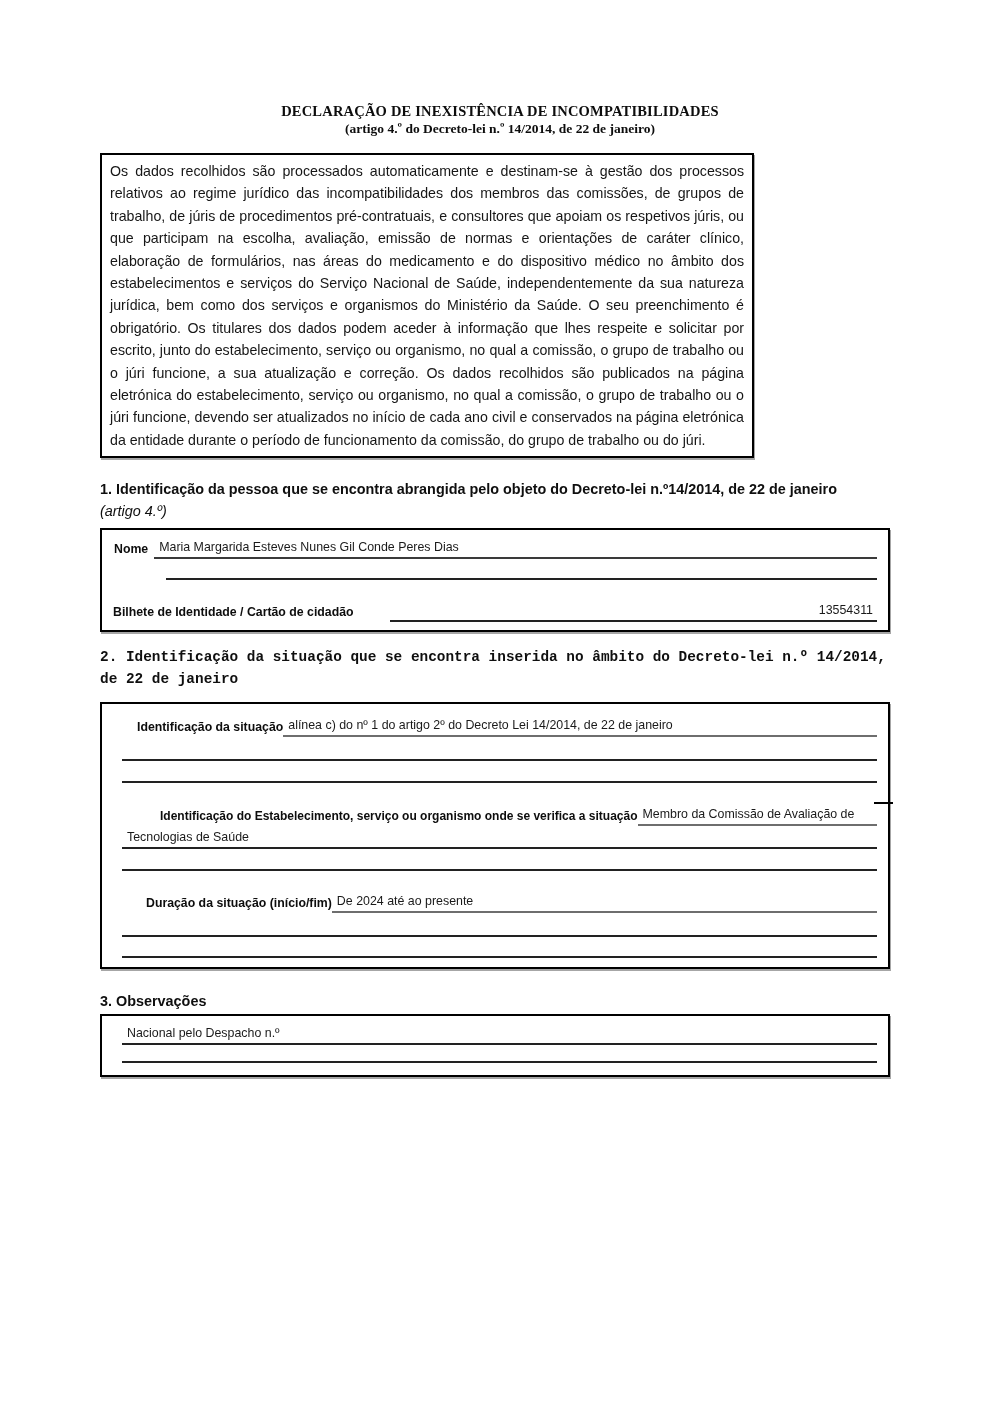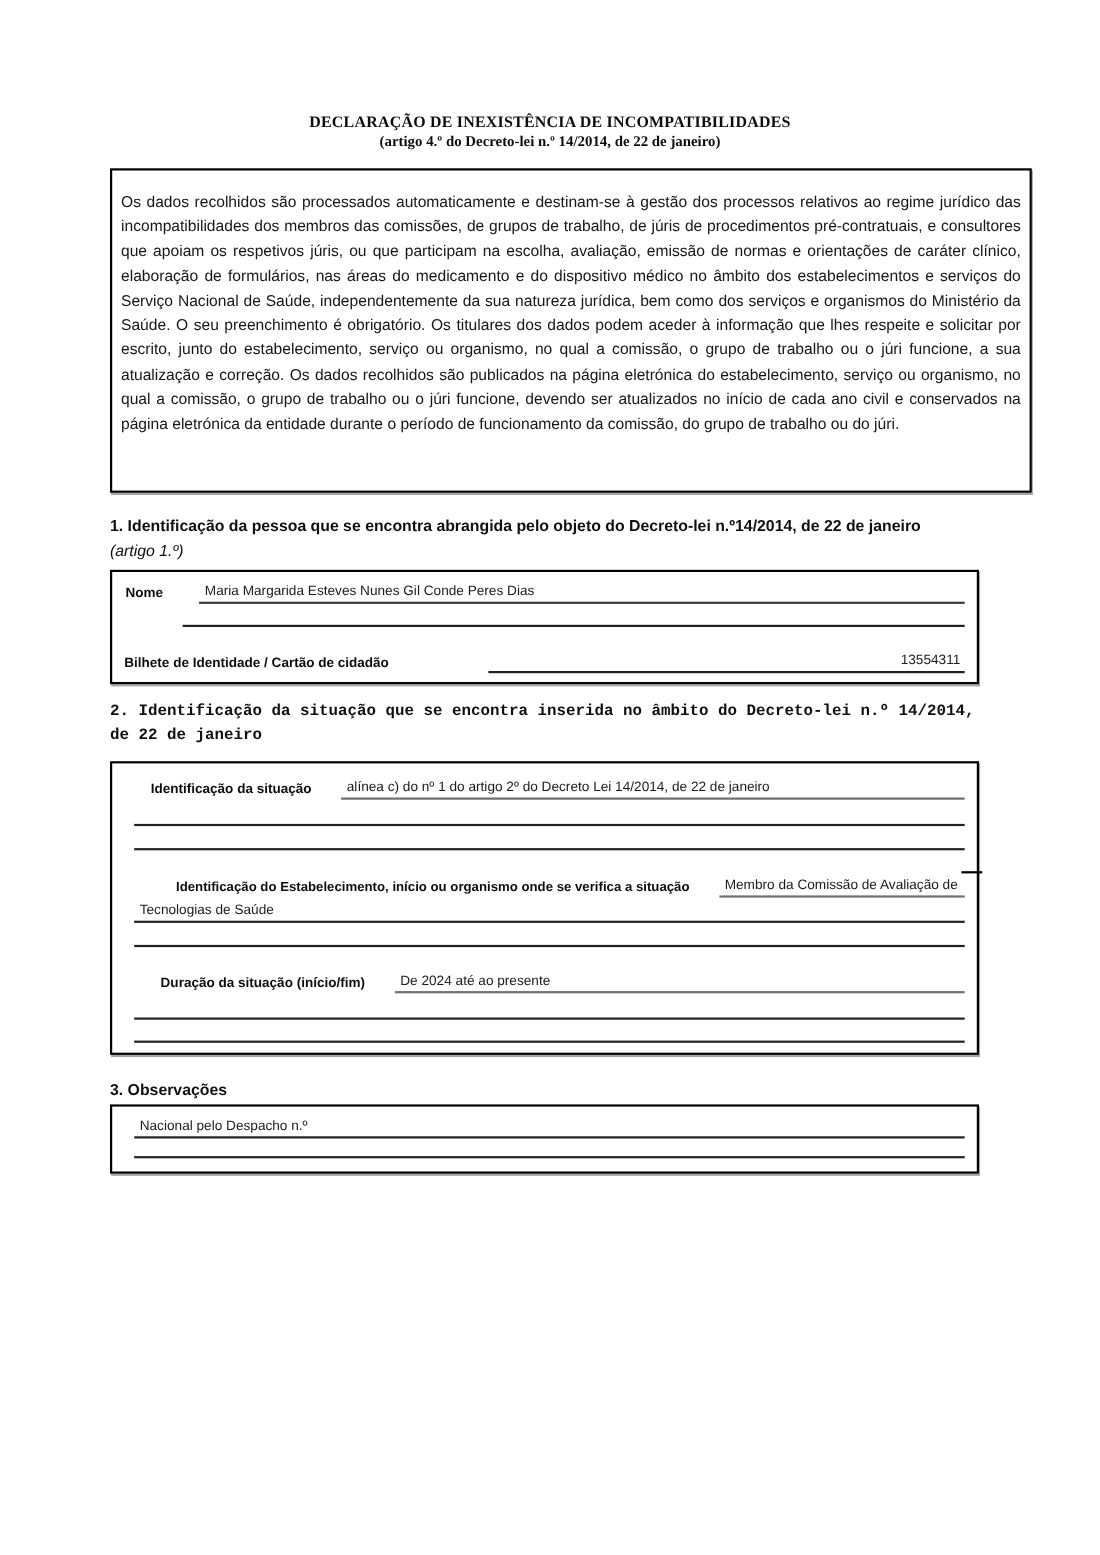--- a/index.html
+++ b/index.html
@@ -16,26 +16,26 @@
     text-align:center;
     font-family:"Liberation Serif", serif;
     font-weight:bold;
     color:#0d0d0d;
   }
   .doc-title { font-size:14.5px; line-height:18px; letter-spacing:0.2px; }
   .doc-subtitle { font-size:13.5px; line-height:18px; }
 
   .intro-box {
     box-sizing:border-box;
-    width:838px;
+    width:654px;
     margin:15px 0 0 100px;
     min-height:295px;
     border:2px solid #000;
     box-shadow:1px 2px 0 #a6a6a6;
-    padding:18px 8px;
+    padding:5px 8px;
     font-size:14.2px;
     line-height:22.4px;
     text-align:justify;
     color:#161616;
   }
 
   .sec-heading {
     margin:20px 100px 0 100px;
     font-size:14.4px;
     font-weight:bold;
@@ -57,21 +57,21 @@
     width:790px;
     margin-left:100px;
     border:2px solid #000;
     box-shadow:1px 2px 0 #a6a6a6;
     background:#fff;
   }
   .fbox.b1 { margin-top:6px;  padding:8px 11px 8px 11px; }
   .fbox.b2 { margin-top:12px;    padding:12px 11px 9px 11px; }
   .fbox.b3 { margin-top:2px;  padding:8px 11px 12px 11px; }
 
-  .frow { display:flex; align-items:flex-end;gap:27px; }
+  .frow { display:flex; align-items:flex-end; }
   .flabel {
     font-weight:bold;
     font-size:12.3px;
     line-height:19px;
     white-space:nowrap;
     color:#0d0d0d;
   }
   .fline {
     flex:1;
     font-size:12.4px;
@@ -126,21 +126,21 @@
     <div class="doc-title">DECLARAÇÃO DE INEXISTÊNCIA DE INCOMPATIBILIDADES</div>
     <div class="doc-subtitle">(artigo 4.º do Decreto-lei n.º 14/2014, de 22 de janeiro)</div>
   </div>
 
   <div class="intro-box">
     <span>Os dados recolhidos são processados automaticamente e destinam-se à gestão dos processos relativos ao regime jurídico das incompatibilidades dos membros das comissões, de grupos de trabalho, de júris de procedimentos pré-contratuais, e consultores que apoiam os respetivos júris, ou que participam na escolha, avaliação, emissão de normas e orientações de caráter clínico, elaboração de formulários, nas áreas do medicamento e do dispositivo médico no âmbito dos estabelecimentos e serviços do Serviço Nacional de Saúde, independentemente da sua natureza jurídica, bem como dos serviços e organismos do Ministério da Saúde. O seu preenchimento é obrigatório. Os titulares dos dados podem aceder à informação que lhes respeite e solicitar por escrito, junto do estabelecimento, serviço ou organismo, no qual a comissão, o grupo de trabalho ou o júri funcione, a sua atualização e correção. Os dados recolhidos são publicados na página eletrónica do estabelecimento, serviço ou organismo, no qual a comissão, o grupo de trabalho ou o júri funcione, devendo ser atualizados no início de cada ano civil e conservados na página eletrónica da entidade durante o período de funcionamento da comissão, do grupo de trabalho ou do júri.</span>
   </div>
 
   <div class="sec-heading">
     <span>1. Identificação da pessoa que se encontra abrangida pelo objeto do Decreto-lei n.º14/2014, de 22 de janeiro</span>
-    <span class="sub">(artigo 1.º)</span>
+    <span class="sub">(artigo 4.º)</span>
   </div>
 
   <div class="fbox b1">
     <div class="frow r1">
       <span class="flabel">Nome</span>
       <span class="fline">Maria Margarida Esteves Nunes Gil Conde Peres Dias</span>
     </div>
     <div class="eline e1"></div>
     <div class="frow r2">
       <span class="flabel">Bilhete de Identidade / Cartão de cidadão</span>
@@ -154,21 +154,21 @@
   </div>
 
   <div class="fbox b2">
     <div class="frow rA">
       <span class="flabel">Identificação da situação</span>
       <span class="fline">alínea c) do nº 1 do artigo 2º do Decreto Lei 14/2014, de 22 de janeiro</span>
     </div>
     <div class="eline e1"></div>
     <div class="eline e2"></div>
     <div class="frow rB">
-      <span class="flabel">Identificação do Estabelecimento, início ou organismo onde se verifica a situação</span>
+      <span class="flabel">Identificação do Estabelecimento, serviço ou organismo onde se verifica a situação</span>
       <span class="fline">Membro da Comissão de Avaliação de</span>
     </div>
     <div class="frow rB2">
       <span class="fline dark">Tecnologias de Saúde</span>
     </div>
     <div class="eline e3"></div>
     <div class="frow rC">
       <span class="flabel">Duração da situação (início/fim)</span>
       <span class="fline">De 2024 até ao presente</span>
     </div>

